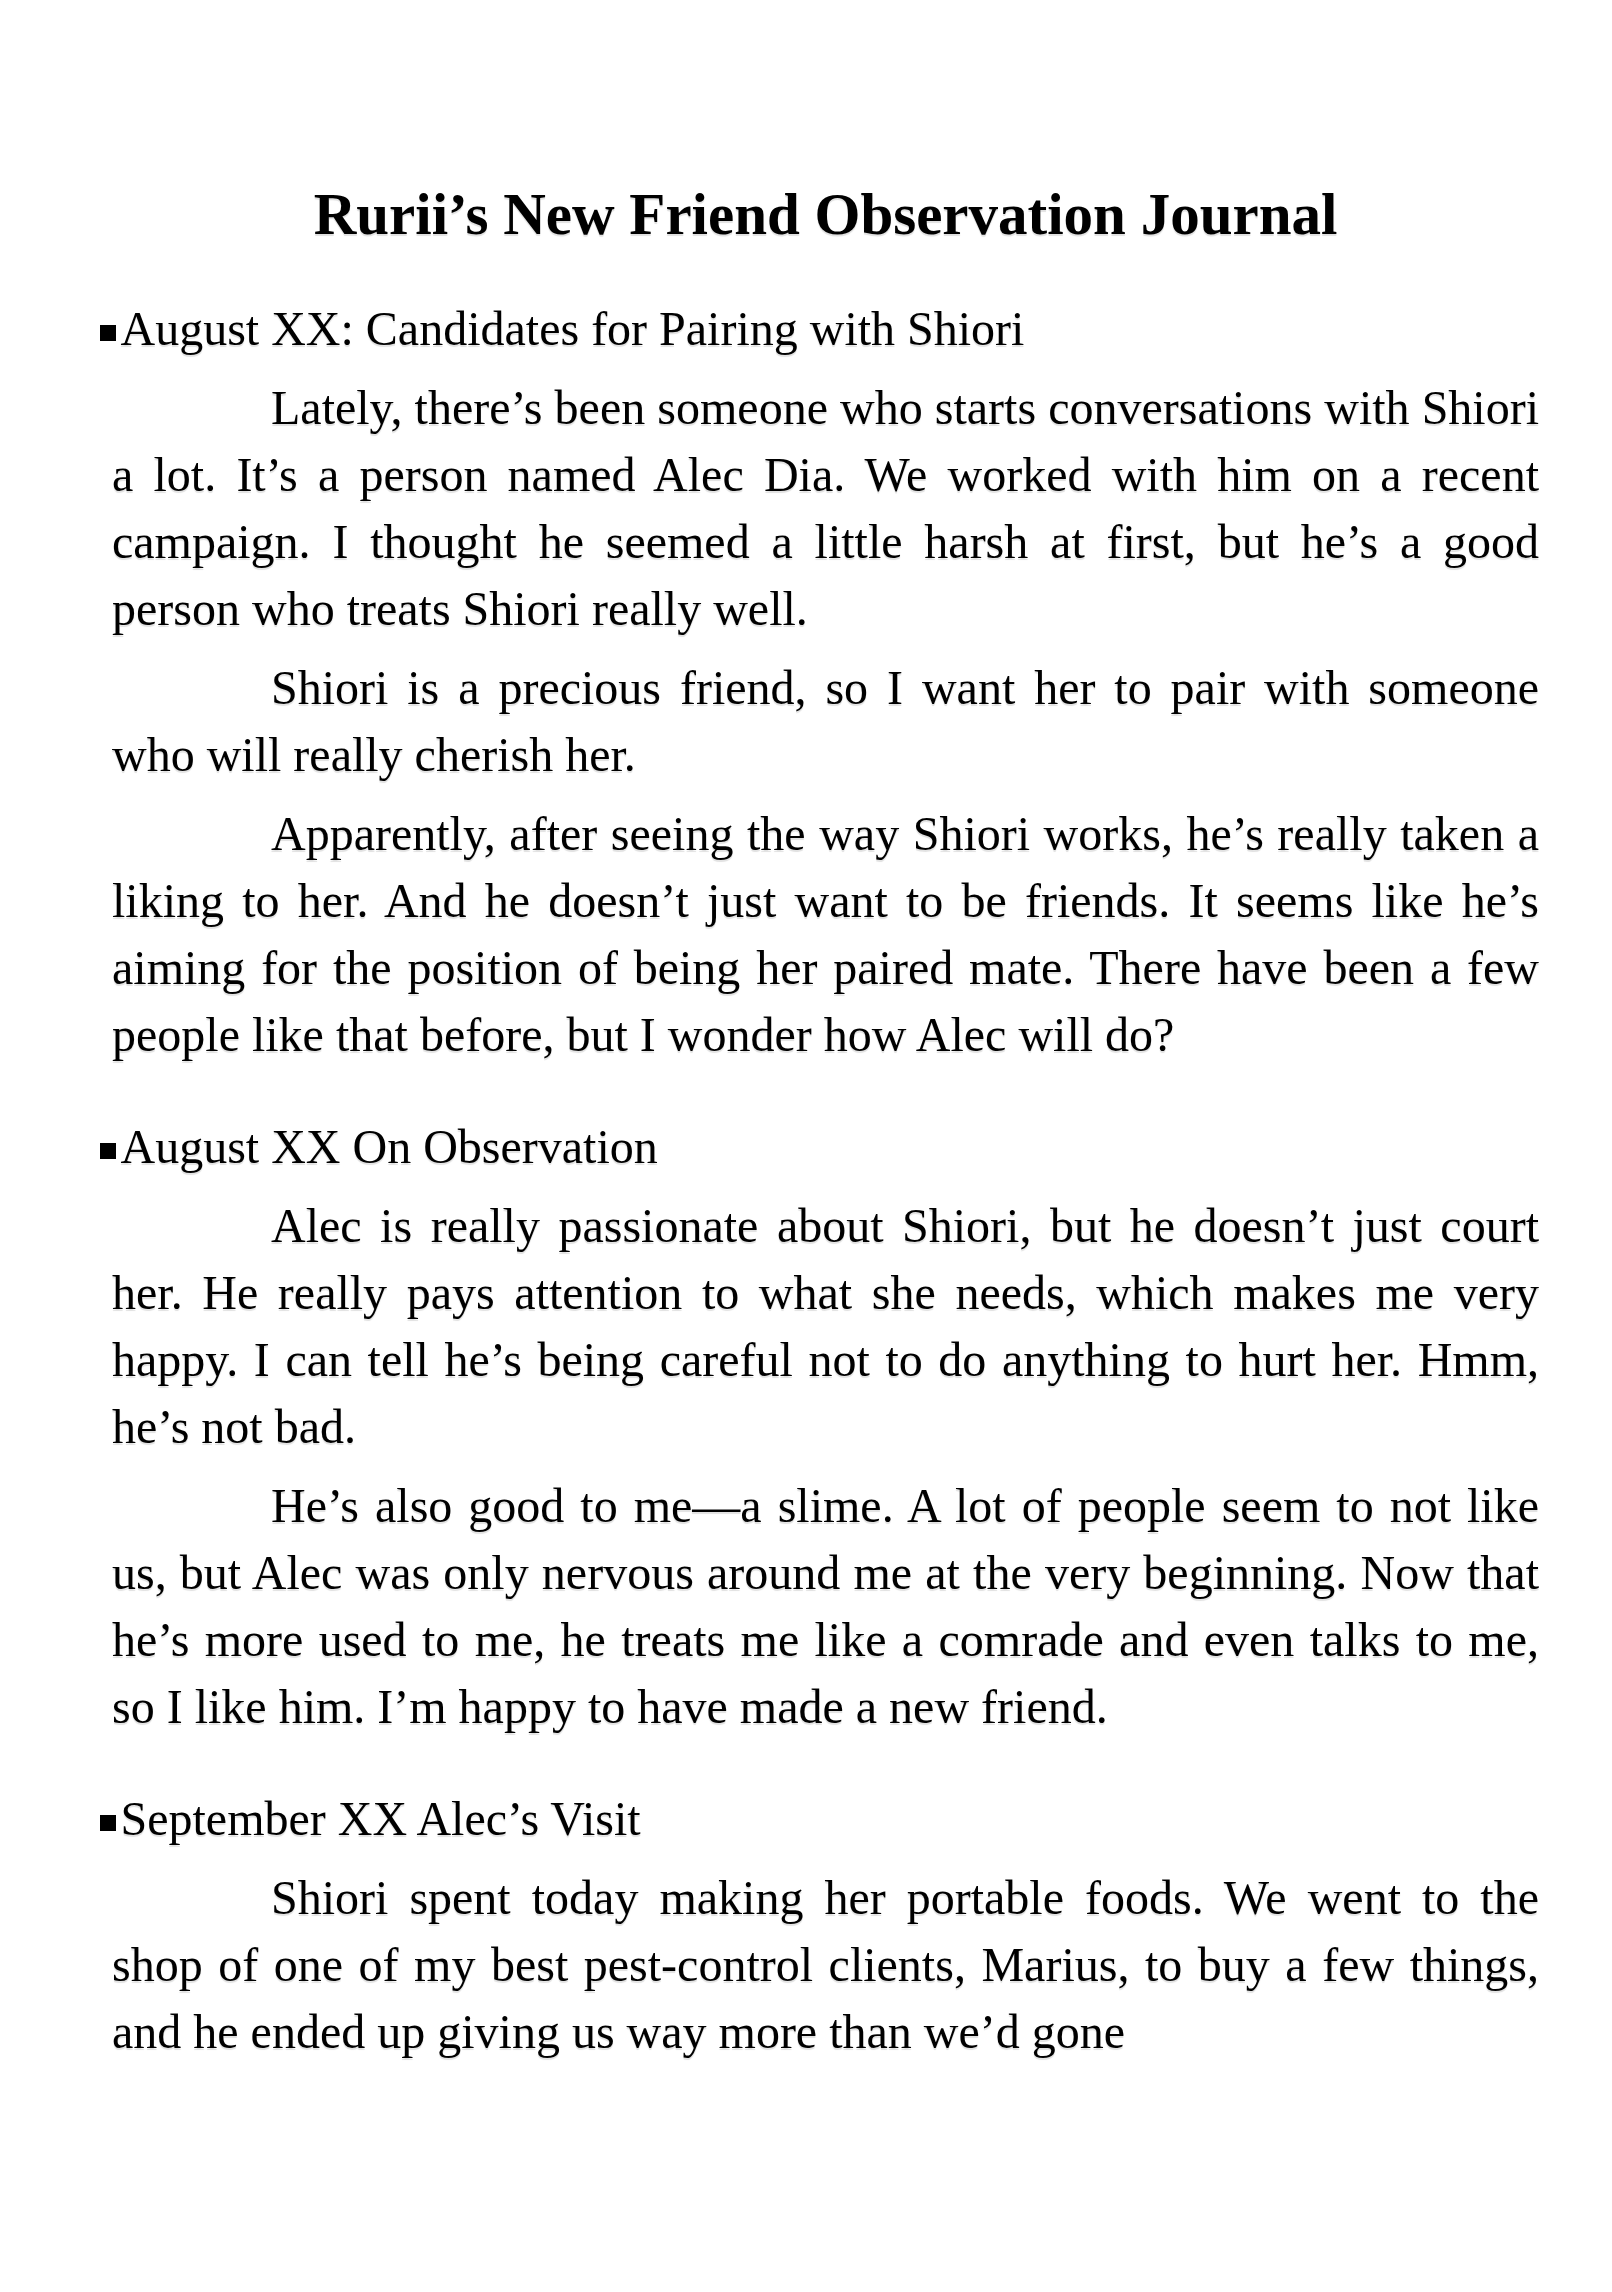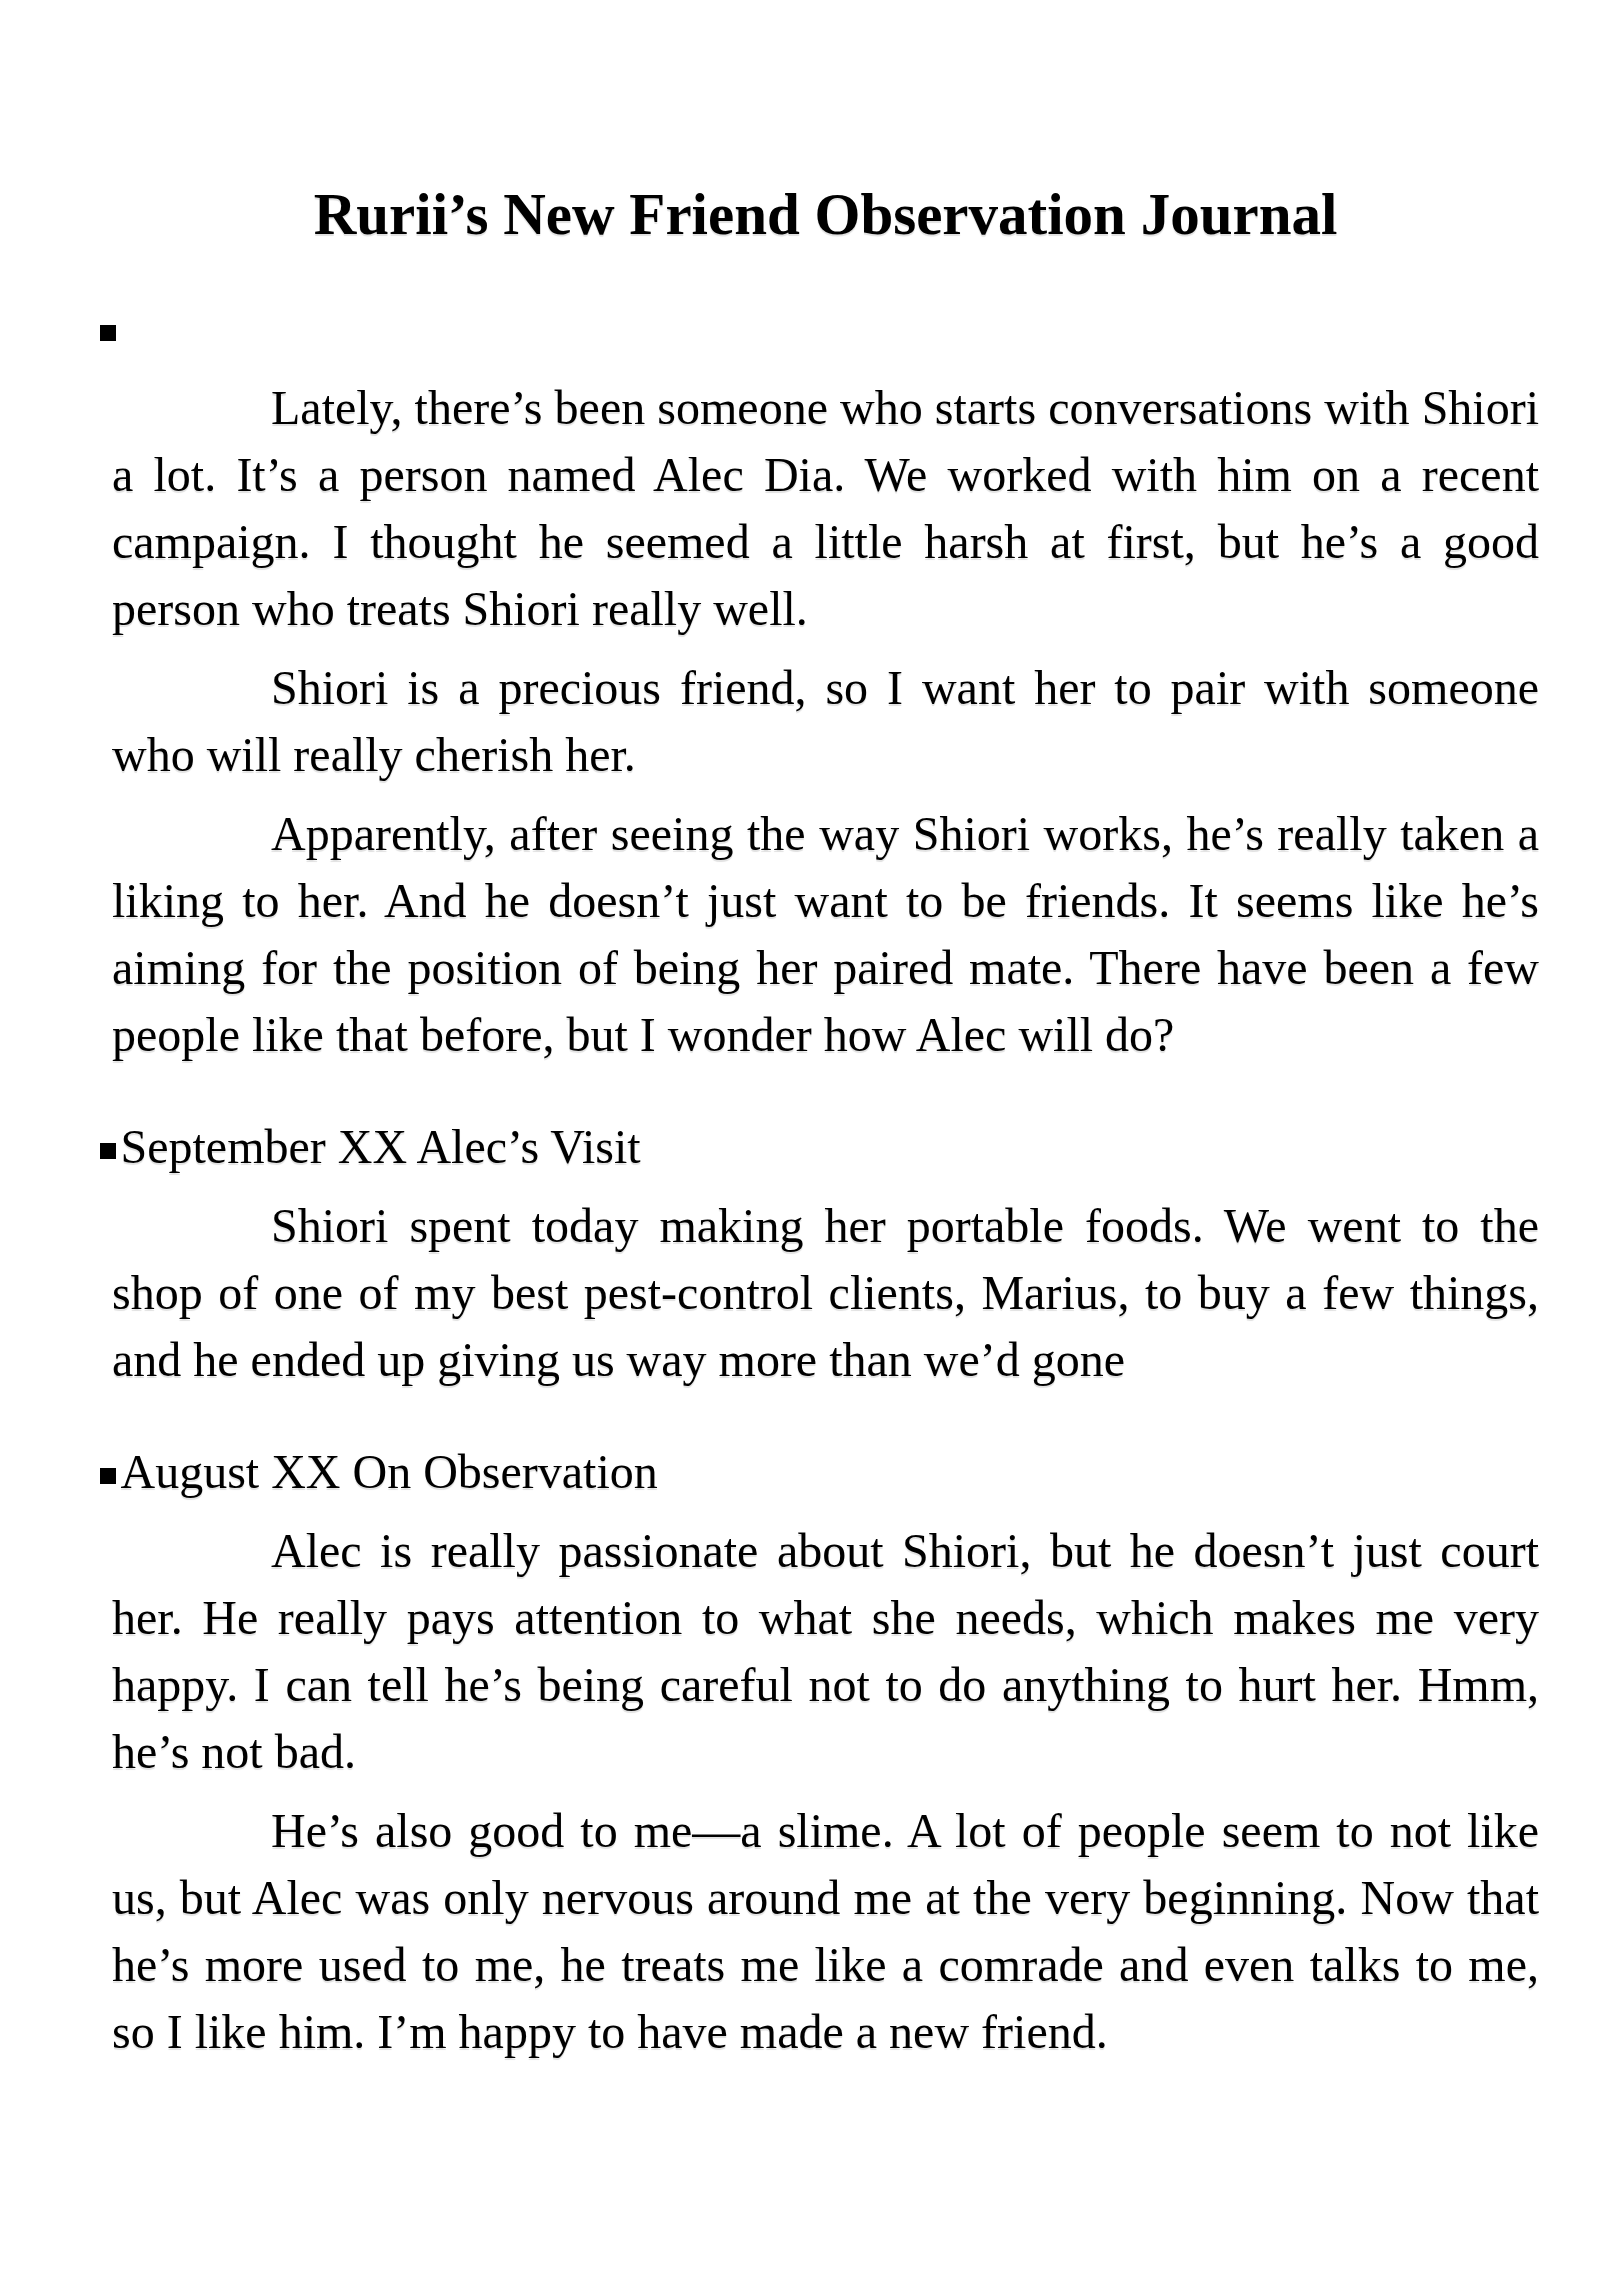--- a/index.html
+++ b/index.html
@@ -58,36 +58,36 @@
   }
 </style>
 </head>
 <body>
 
 <div class="page">
   <h1 class="title">Rurii’s New Friend Observation Journal</h1>
   <div id="sections">
   <section class="section">
     <div class="heading">
-      <span class="bullet"></span>
+      <span class="bullet"></span><span class="heading-text">August XX: Candidates for Pairing with Shiori</span>
     </div>
   <p class="para">Lately, there’s been someone who starts conversations with Shiori a lot. It’s a person named Alec Dia. We worked with him on a recent campaign. I thought he seemed a little harsh at first, but he’s a good person who treats Shiori really well.</p>
         <p class="para">Shiori is a precious friend, so I want her to pair with someone who will really cherish her.</p>
         <p class="para">Apparently, after seeing the way Shiori works, he’s really taken a liking to her. And he doesn’t just want to be friends. It seems like he’s aiming for the position of being her paired mate. There have been a few people like that before, but I wonder how Alec will do?</p>
-      </section>
-
-  <section class="section">
-    <div class="heading">
-      <span class="bullet"></span><span class="heading-text">September XX Alec’s Visit</span>
-    </div>
-  <p class="para">Shiori spent today making her portable foods. We went to the shop of one of my best pest-control clients, Marius, to buy a few things, and he ended up giving us way more than we’d gone</p>
       </section>
 
   <section class="section">
     <div class="heading">
       <span class="bullet"></span><span class="heading-text">August XX On Observation</span>
     </div>
   <p class="para">Alec is really passionate about Shiori, but he doesn’t just court her. He really pays attention to what she needs, which makes me very happy. I can tell he’s being careful not to do anything to hurt her. Hmm, he’s not bad.</p>
         <p class="para">He’s also good to me—a slime. A lot of people seem to not like us, but Alec was only nervous around me at the very beginning. Now that he’s more used to me, he treats me like a comrade and even talks to me, so I like him. I’m happy to have made a new friend.</p>
       </section>
+
+  <section class="section">
+    <div class="heading">
+      <span class="bullet"></span><span class="heading-text">September XX Alec’s Visit</span>
+    </div>
+  <p class="para">Shiori spent today making her portable foods. We went to the shop of one of my best pest-control clients, Marius, to buy a few things, and he ended up giving us way more than we’d gone</p>
+      </section>
 </div>
 </div>
 
 
 </body></html>

